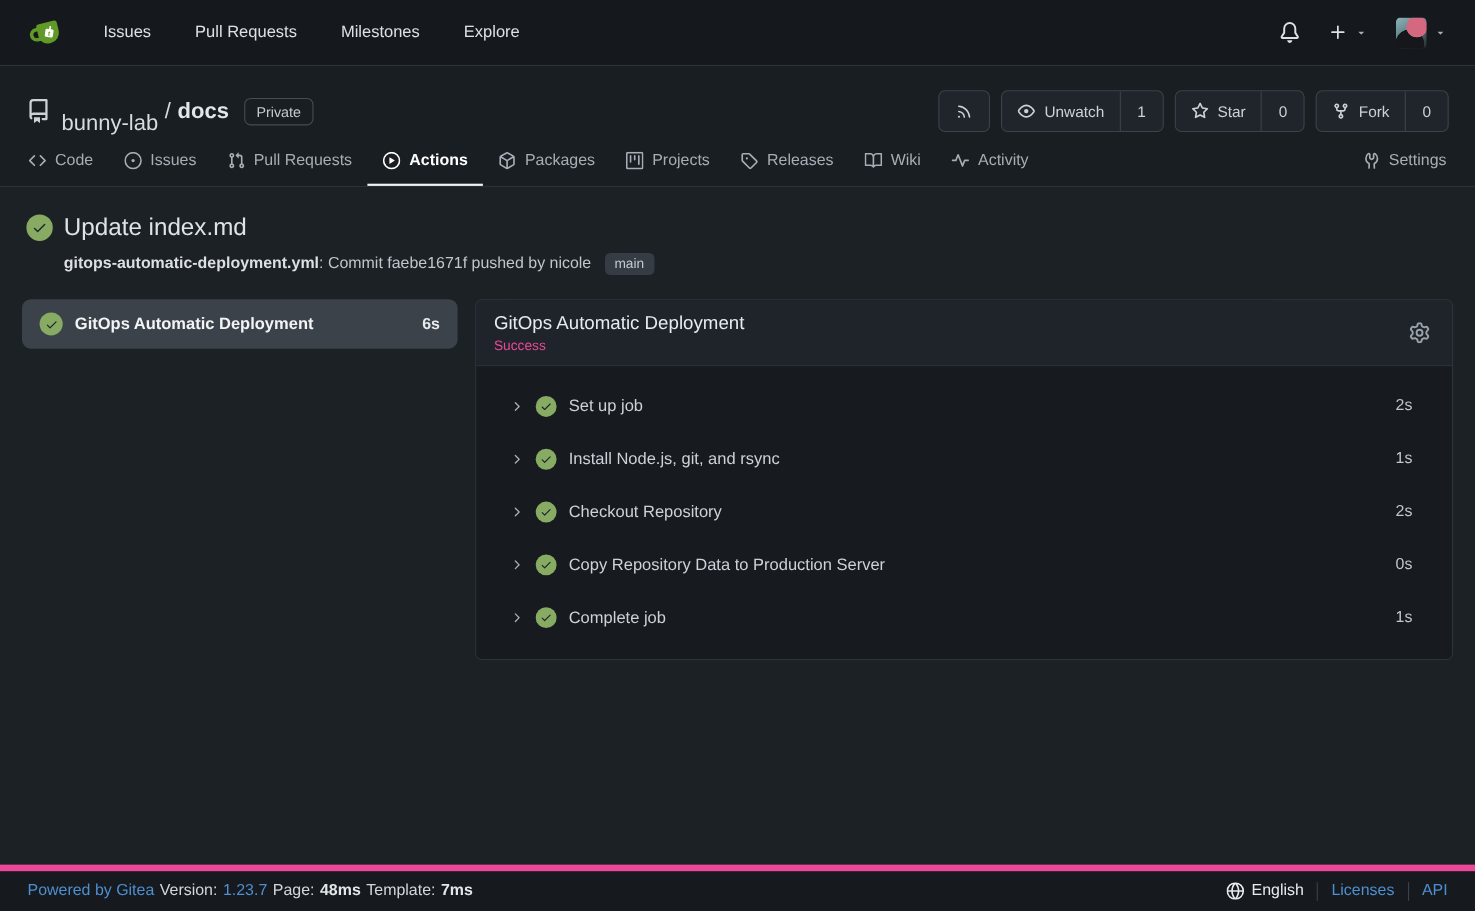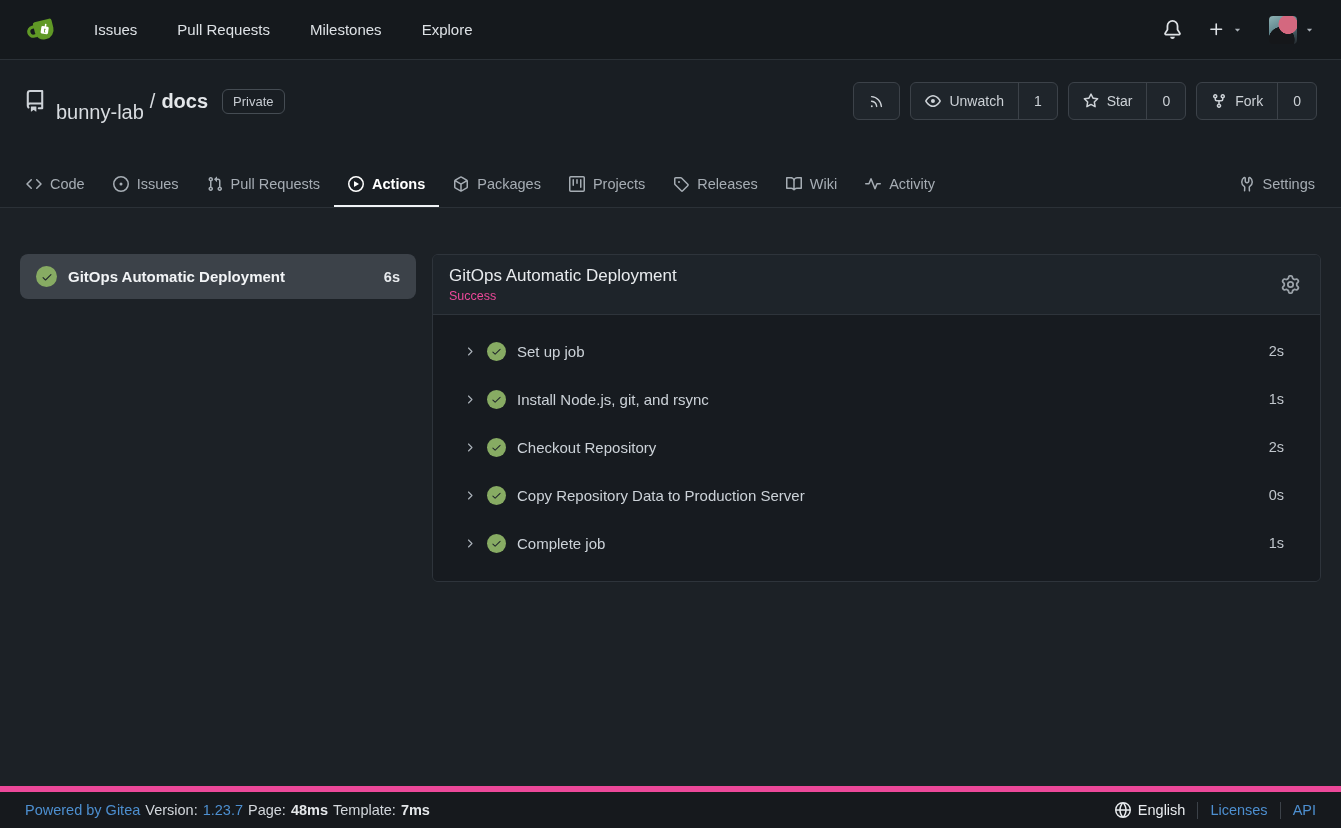--- a/index.html
+++ b/index.html
@@ -83,21 +83,21 @@
 
   .repo-tabs { display: flex; align-items: flex-end; margin-top: 14px; }
   .tab {
     display: flex; align-items: center; gap: 8px;
     font-size: 14.5px; color: #a6adb4;
     padding: 0 14px 13px 14px;
     border-bottom: 2px solid transparent;
     cursor: pointer;
   }
   .tab:first-child { padding-left: 2px; }
-  .tab.active { color: #ffffff; font-weight: bold; border-bottom: 2px solid #f0f3f6; margin-top: 38px; }
+  .tab.active { color: #ffffff; font-weight: bold; border-bottom: 2px solid #f0f3f6; }
   .tab-settings { margin-left: auto; padding-right: 2px; }
 
   
   .main { padding: 24px 20px 0 20px; position: relative; }
   .run-header { padding-left: 4px; }
   .run-title-row { display: flex; align-items: center; gap: 10px; }
   .run-title { font-size: 22px; color: #dfe3e7; font-weight: normal; }
   .run-subtitle { margin: 10px 0 0 34px; font-size: 14.5px; color: #bfc5cb; }
   .run-subtitle .wf-file { font-weight: bold; color: #dcdfe3; }
   .branch-badge {
@@ -338,20 +338,32 @@
       <svg width="16" height="16" viewBox="0 0 16 16" fill="currentColor">
           <path d="M5.433 2.304A4.492 4.492 0 0 0 3.5 6c0 1.598.832 3.002 2.09 3.802.518.328.929.923.902 1.64v.008l-.164 3.337a.75.75 0 1 1-1.498-.073l.163-3.33c.002-.085-.05-.216-.207-.316A5.996 5.996 0 0 1 2 6a5.993 5.993 0 0 1 2.567-4.92 1.482 1.482 0 0 1 1.673-.04c.462.296.76.827.76 1.423v2.82c0 .082.041.16.11.206l.75.51a.25.25 0 0 0 .28 0l.75-.51A.249.249 0 0 0 9 5.282V2.463c0-.596.298-1.127.76-1.423a1.482 1.482 0 0 1 1.673.04A5.993 5.993 0 0 1 14 6a5.996 5.996 0 0 1-2.786 5.068c-.157.1-.209.23-.207.315l.163 3.33a.752.752 0 0 1-1.094.714.75.75 0 0 1-.404-.64l-.164-3.345c-.027-.717.384-1.312.902-1.64A4.495 4.495 0 0 0 12.5 6a4.492 4.492 0 0 0-1.933-3.696c-.024.017-.067.067-.067.16v2.818a1.75 1.75 0 0 1-.767 1.448l-.75.51a1.75 1.75 0 0 1-1.966 0l-.75-.51A1.75 1.75 0 0 1 5.5 5.282V2.463c0-.092-.043-.142-.067-.159Z"></path>
         </svg>
       <span>Settings</span>
     </span>
   </div>
 </header>
 
 <main class="main">
   <div class="run-header">
+    <div class="run-title-row">
+      <span class="check-circle check-lg">
+        <svg width="14" height="14" viewBox="0 0 16 16" fill="currentColor">
+            <path d="M13.78 4.22a.75.75 0 0 1 0 1.06l-7.25 7.25a.75.75 0 0 1-1.06 0L2.22 9.28a.751.751 0 0 1 .018-1.042.751.751 0 0 1 1.042-.018L6 10.94l6.72-6.72a.75.75 0 0 1 1.06 0Z"></path>
+          </svg>
+      </span>
+      <h1 class="run-title">Update index.md</h1>
+    </div>
+    <div class="run-subtitle">
+      <span class="wf-file">gitops-automatic-deployment.yml</span><span>: Commit faebe1671f pushed by nicole</span>
+      <span class="branch-badge">main</span>
+    </div>
   </div>
 
   <div class="run-content">
     <aside class="jobs-sidebar">
       <div class="job-item">
         <span class="check-circle check-md">
           <svg width="12" height="12" viewBox="0 0 16 16" fill="currentColor">
               <path d="M13.78 4.22a.75.75 0 0 1 0 1.06l-7.25 7.25a.75.75 0 0 1-1.06 0L2.22 9.28a.751.751 0 0 1 .018-1.042.751.751 0 0 1 1.042-.018L6 10.94l6.72-6.72a.75.75 0 0 1 1.06 0Z"></path>
             </svg>
         </span>

